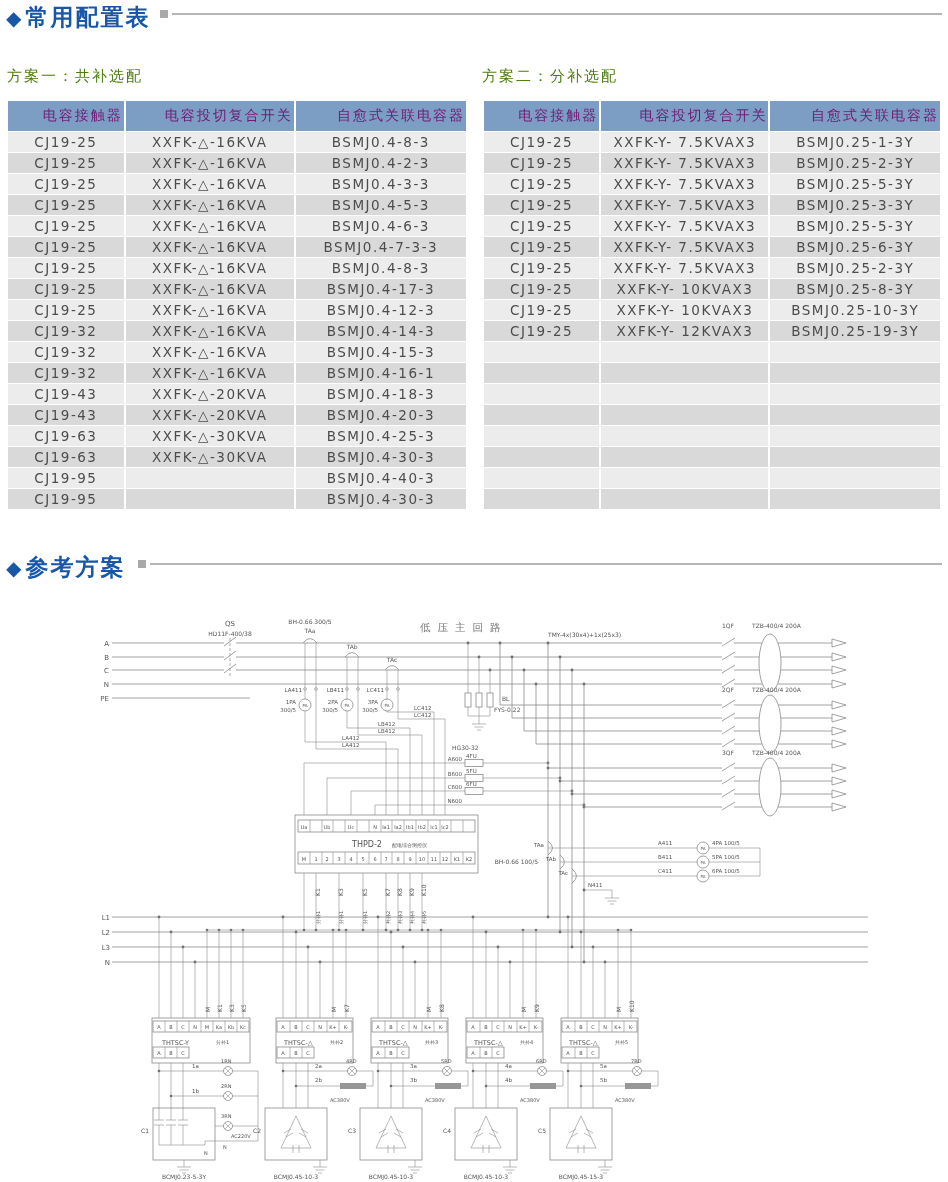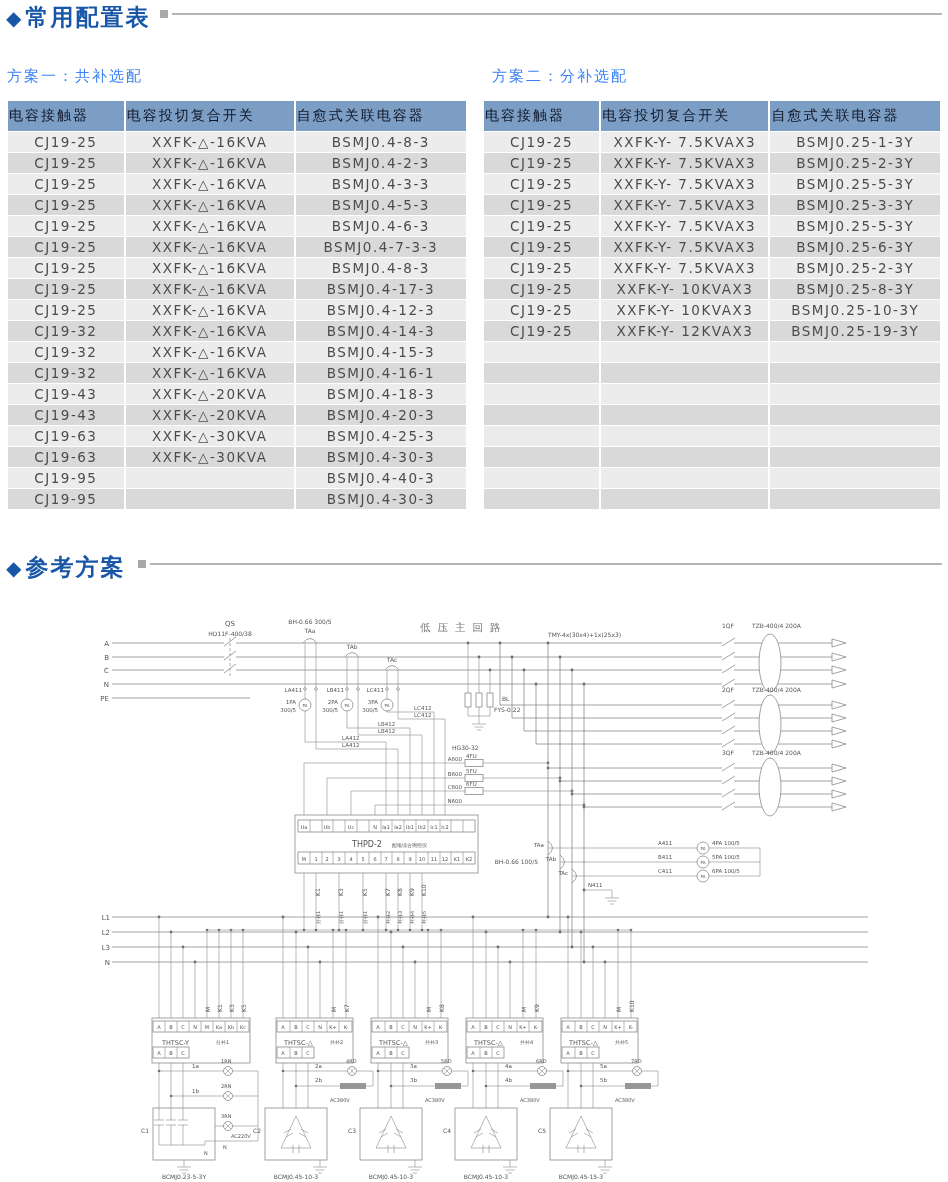--- a/index.html
+++ b/index.html
@@ -1,23 +1,23 @@
 <!DOCTYPE html>
 <html><head>
 <meta charset="utf-8">
 <style>
   html,body{margin:0;padding:0;background:#fff;}
   body{width:948px;height:1182px;position:relative;font-family:"DejaVu Sans","Liberation Sans",sans-serif;overflow:hidden;}
   .sec-title{position:absolute;display:flex;align-items:center;color:#1856a8;font-size:23px;font-weight:bold;letter-spacing:2px;}
   .sec-title .bullet{font-size:20px;margin-right:2px;}
   .rule{position:absolute;height:2px;background:#b5b5b5;}
   .rule .sq{position:absolute;left:-12px;top:-3px;width:8px;height:8px;background:#a9a9a9;}
-  .subtitle{position:absolute;font-size:15px;color:#3b82f6;letter-spacing:2px;}
+  .subtitle{position:absolute;font-size:15px;color:#4d7c0f;letter-spacing:2px;}
   table.cfg{position:absolute;border-collapse:separate;border-spacing:2px 1px;table-layout:fixed;}
-  table.cfg th{background:#7d9ec4;color:#0f172a;font-size:14px;font-weight:normal;letter-spacing:2px;height:28px;text-align:left;}
+  table.cfg th{background:#7d9ec4;color:#701a75;font-size:14px;font-weight:normal;letter-spacing:2px;height:28px;text-align:right;}
   table.cfg td{font-size:13.5px;color:#4c4c4c;letter-spacing:1.5px;height:18px;text-align:center;overflow:hidden;white-space:nowrap;}
   table.cfg tr:nth-child(odd) td{background:#ececec;}
   table.cfg tr:nth-child(even) td{background:#d9d9d9;}
   svg{position:absolute;left:0;top:600px;}
   .ln{stroke:#8a8a8a;stroke-width:.8;fill:none;}
   .lnt{stroke:#8a8a8a;stroke-width:.6;fill:none;}
   .dash{stroke:#8a8a8a;stroke-width:.7;fill:none;stroke-dasharray:3 2;}
   .comp{stroke:#8a8a8a;stroke-width:.8;fill:#fff;}
   .bar{fill:#979797;stroke:none;}
   .j{fill:#6e6e6e;stroke:none;}
@@ -31,21 +31,21 @@
 
 <div class="sec-title" style="left:6px;top:2px;">
   <span class="bullet">◆</span>
   <span>常用配置表</span>
 </div>
 <div class="rule" style="left:172px;top:13px;width:770px;">
     <span class="sq"></span>
   </div>
 
 <div class="subtitle" style="left:7px;top:67px;">方案一：共补选配</div>
-<div class="subtitle" style="left:482px;top:67px;margin-left:10px;">方案二：分补选配</div>
+<div class="subtitle" style="left:482px;top:67px;">方案二：分补选配</div>
 
 <table class="cfg" style="left:6px;top:100px;width:462px;">
   <colgroup>
       <col style="width:25.5%">
       <col style="width:37%">
       <col style="width:37.5%">
     </colgroup>
   <thead>
       <tr>
     <th>电容接触器</th>

